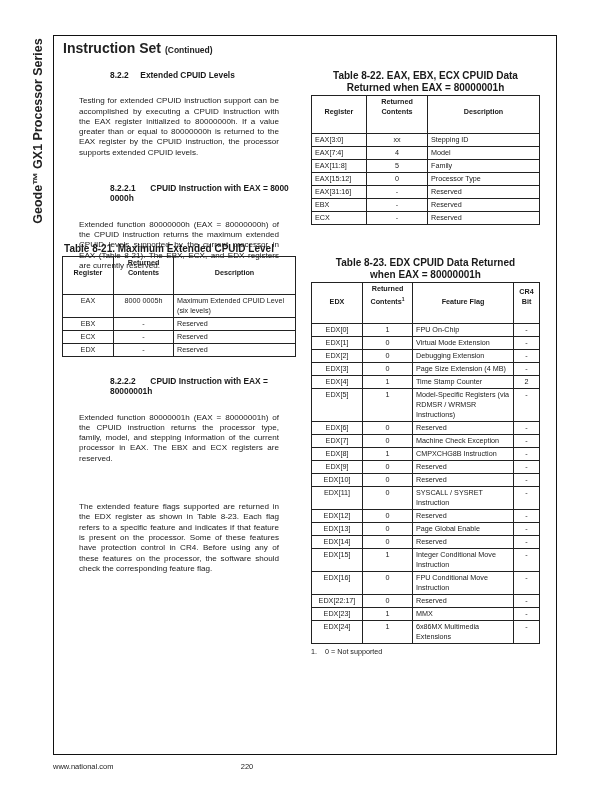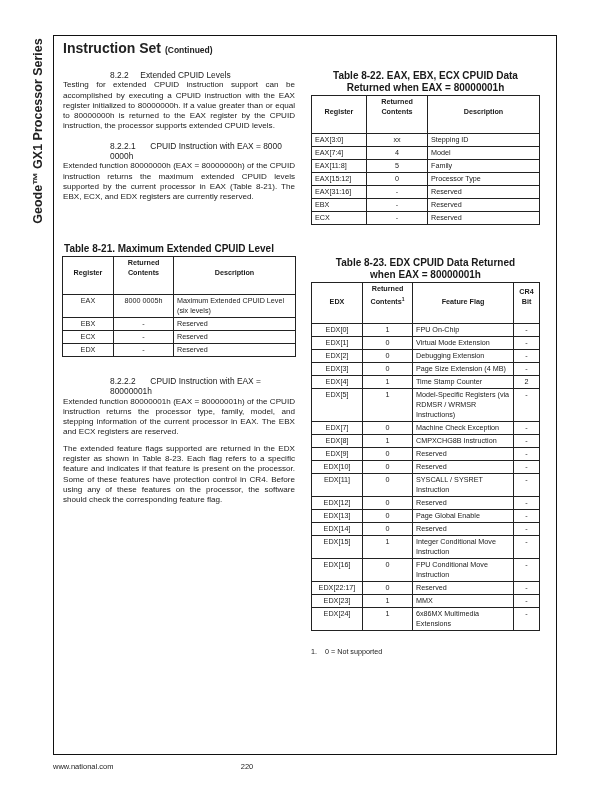--- a/index.html
+++ b/index.html
@@ -17,24 +17,24 @@
     position: absolute; left: 53px; top: 35px; width: 504px; height: 720px;
     border-left: 1.5px solid #111; border-top: 1.5px solid #111;
     border-right: 1.5px solid #111; border-bottom: 1.5px solid #111;
     box-sizing: border-box;
   }
   .page-heading {
     position: absolute; left: 63px; top: 40px; font-weight: bold; font-size: 14px; color: #222;
   }
   .page-heading .cont { font-size: 8.5px; font-weight: bold; }
   .col-left { position: absolute; left: 63px; width: 232px; font-size: 8.1px; line-height: 10.3px; }
-  .sec-h { font-weight: normal; font-size: 8.4px; margin: 0; padding-left: 47px; }
+  .sec-h { font-weight: bold; font-size: 8.4px; margin: 0; padding-left: 47px; }
   .sec-h .num { display: inline-block; width: 28px; }
   .sec-h .num3 { display: inline-block; width: 38px; }
-  p.body { margin: 0; text-align: justify; }
+  p.body { margin: 16px; text-align: justify; }
   .table-title { font-weight: bold; font-size: 10px; text-align: center; line-height: 12px; }
   table.dt { border-collapse: collapse; font-size: 7.2px; position: absolute; }
   table.dt th, table.dt td { border: 1px solid #222; padding: 1px 3px; vertical-align: top; line-height: 10px; }
   table.dt th { font-weight: bold; text-align: center; vertical-align: bottom; padding-bottom: 16px; }
   table.dt td.c { text-align: center; }
   table.dt td.l { text-align: left; }
   .footnote { position: absolute; left: 311px; top: 647px; font-size: 7.2px; }
   .footnote .n { display: inline-block; width: 12px; }
   .footer { position: absolute; top: 762px; font-size: 7.5px; color: #222; }
   sup { font-size: 5px; }
@@ -221,20 +221,26 @@
         <td class="l">Time Stamp Counter</td>
         <td class="c">2</td>
       </tr>
       <tr>
         <td class="c">EDX[5]</td>
         <td class="c">1</td>
         <td class="l">Model-Specific Registers (via RDMSR / WRMSR Instructions)</td>
         <td class="c">-</td>
       </tr>
       <tr>
+        <td class="c">EDX[6]</td>
+        <td class="c">0</td>
+        <td class="l">Reserved</td>
+        <td class="c">-</td>
+      </tr>
+      <tr>
         <td class="c">EDX[7]</td>
         <td class="c">0</td>
         <td class="l">Machine Check Exception</td>
         <td class="c">-</td>
       </tr>
       <tr>
         <td class="c">EDX[8]</td>
         <td class="c">1</td>
         <td class="l">CMPXCHG8B Instruction</td>
         <td class="c">-</td>

